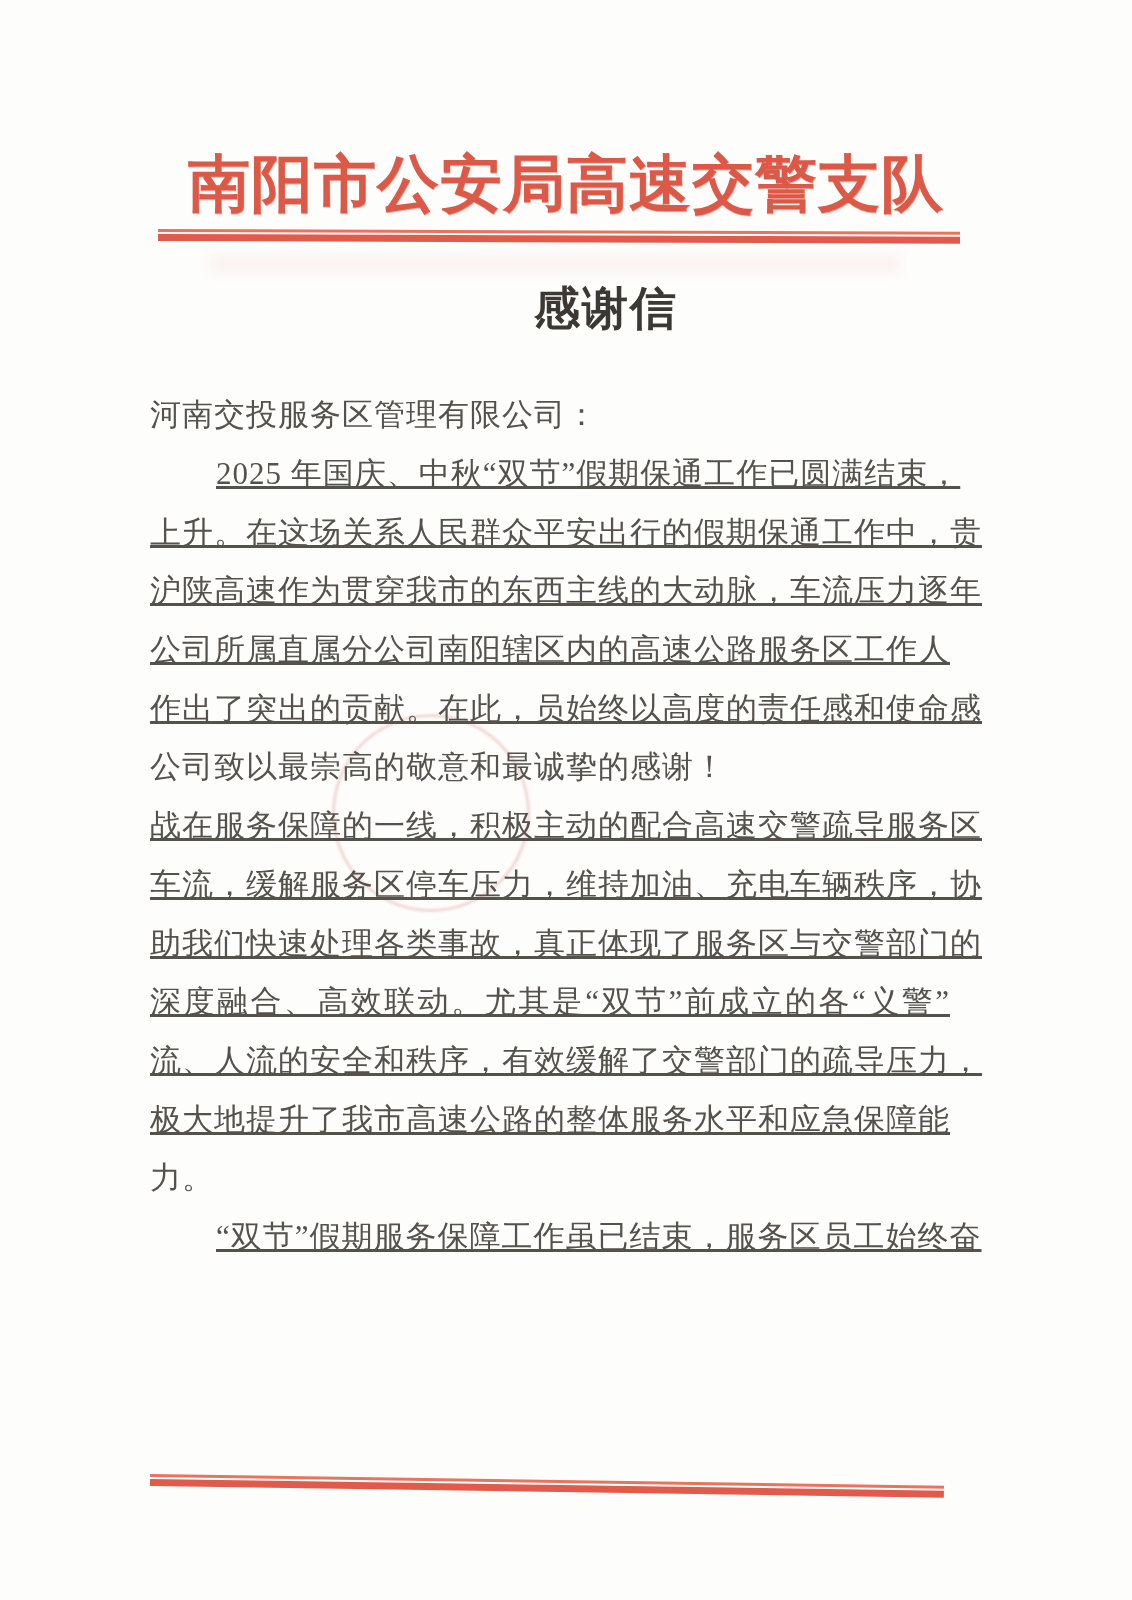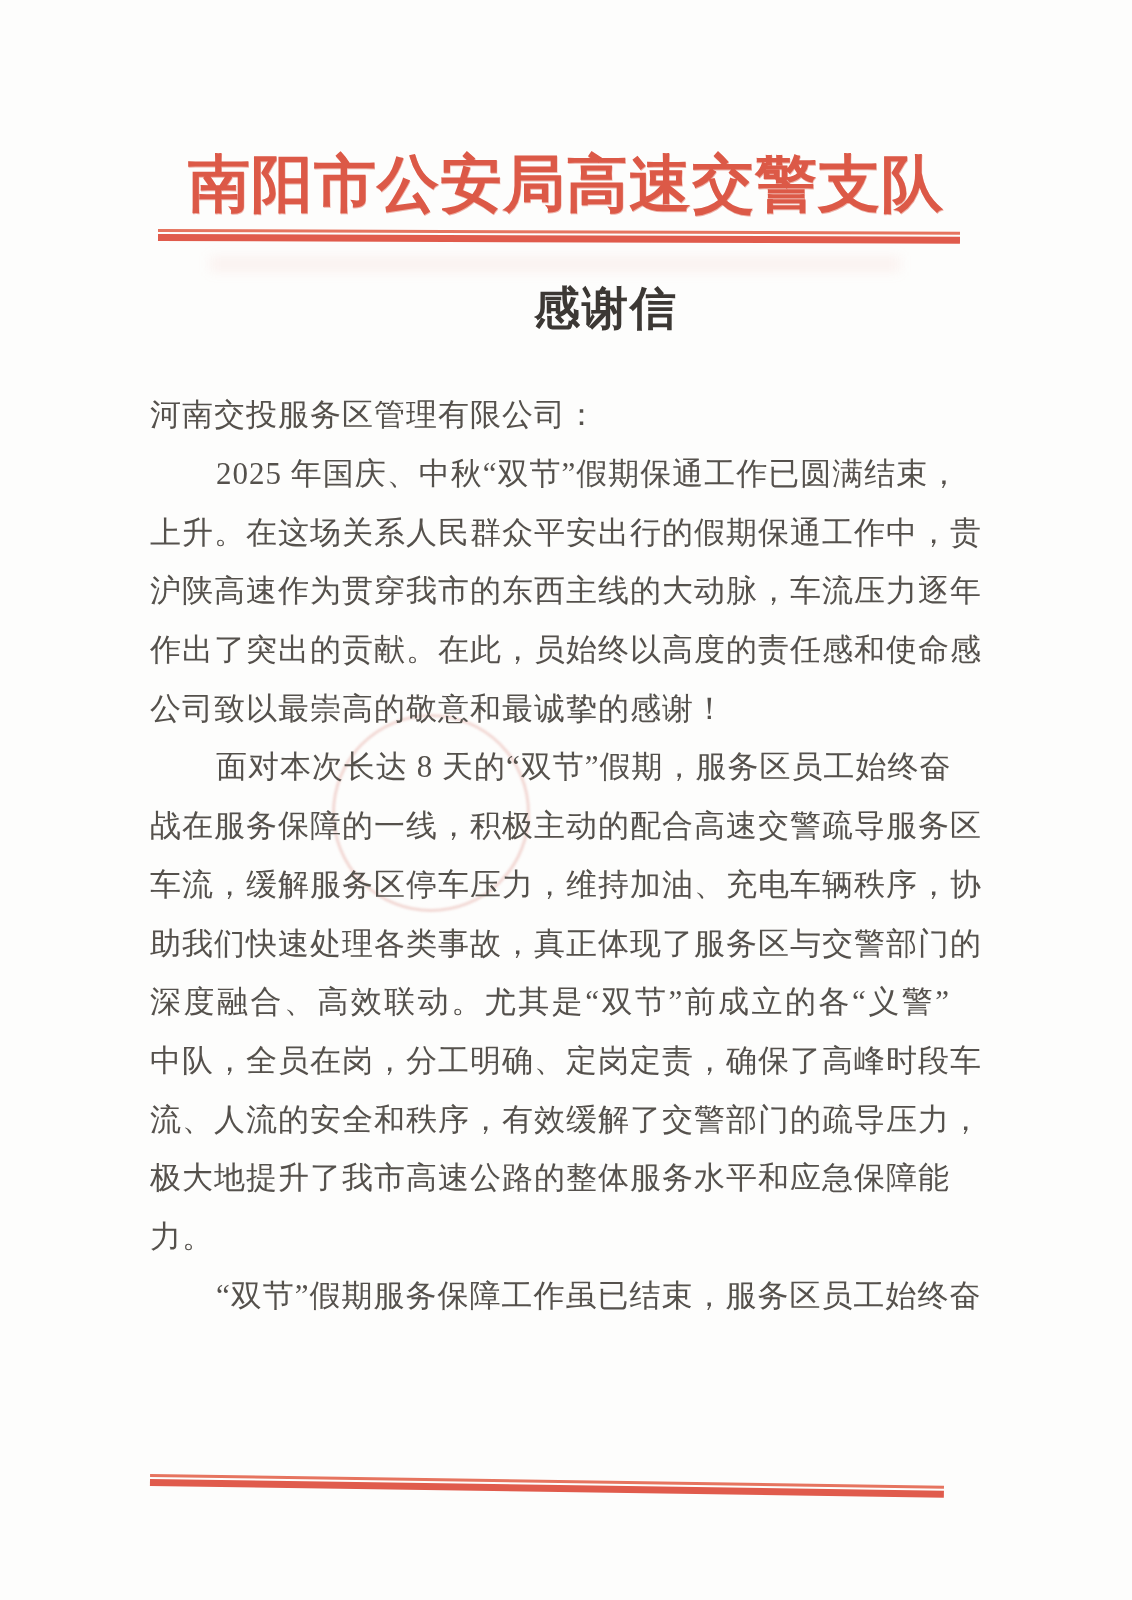--- a/index.html
+++ b/index.html
@@ -107,20 +107,21 @@
     align-items: center;
     font-size: 31px;
     letter-spacing: 1px;
     color: #55514c;
     white-space: nowrap;
   }
   .line > span { display: block; width: 100%; }
   .line.justify > span {
     text-align: justify;
     text-align-last: justify;
+    text-decoration: underline;
   }
   .line.no-justify > span {
     text-align: left;
     text-align-last: left;
     font-family: Liberation Mono, monospace;
   }
   .line.indent > span {
     padding-left: 66px;
     box-sizing: border-box;
   }
@@ -151,42 +152,39 @@
       <div class="line indent justify">
         <span>2025 年国庆、中秋“双节”假期保通工作已圆满结束，</span>
       </div>
       <div class="line justify">
         <span>上升。在这场关系人民群众平安出行的假期保通工作中，贵</span>
       </div>
       <div class="line justify">
         <span>沪陕高速作为贯穿我市的东西主线的大动脉，车流压力逐年</span>
       </div>
       <div class="line justify">
+        <span>公司所属直属分公司南阳辖区内的高速公路服务区工作人</span>
+      </div>
+      <div class="line justify">
         <span>作出了突出的贡献。在此，员始终以高度的责任感和使命感</span>
       </div>
       <div class="line no-justify">
         <span>公司致以最崇高的敬意和最诚挚的感谢！</span>
       </div>
-      <div class="line indent justify">
-        <span>面对本次长达 8 天的“双节”假期，服务区员工始终奋</span>
-      </div>
       <div class="line justify">
         <span>战在服务保障的一线，积极主动的配合高速交警疏导服务区</span>
       </div>
       <div class="line justify">
         <span>车流，缓解服务区停车压力，维持加油、充电车辆秩序，协</span>
       </div>
       <div class="line justify">
         <span>助我们快速处理各类事故，真正体现了服务区与交警部门的</span>
       </div>
       <div class="line justify">
         <span>深度融合、高效联动。尤其是“双节”前成立的各“义警”</span>
-      </div>
-      <div class="line justify">
-        <span>中队，全员在岗，分工明确、定岗定责，确保了高峰时段车</span>
       </div>
       <div class="line justify">
         <span>流、人流的安全和秩序，有效缓解了交警部门的疏导压力，</span>
       </div>
       <div class="line justify">
         <span>极大地提升了我市高速公路的整体服务水平和应急保障能</span>
       </div>
       <div class="line no-justify">
         <span>力。</span>
       </div>

